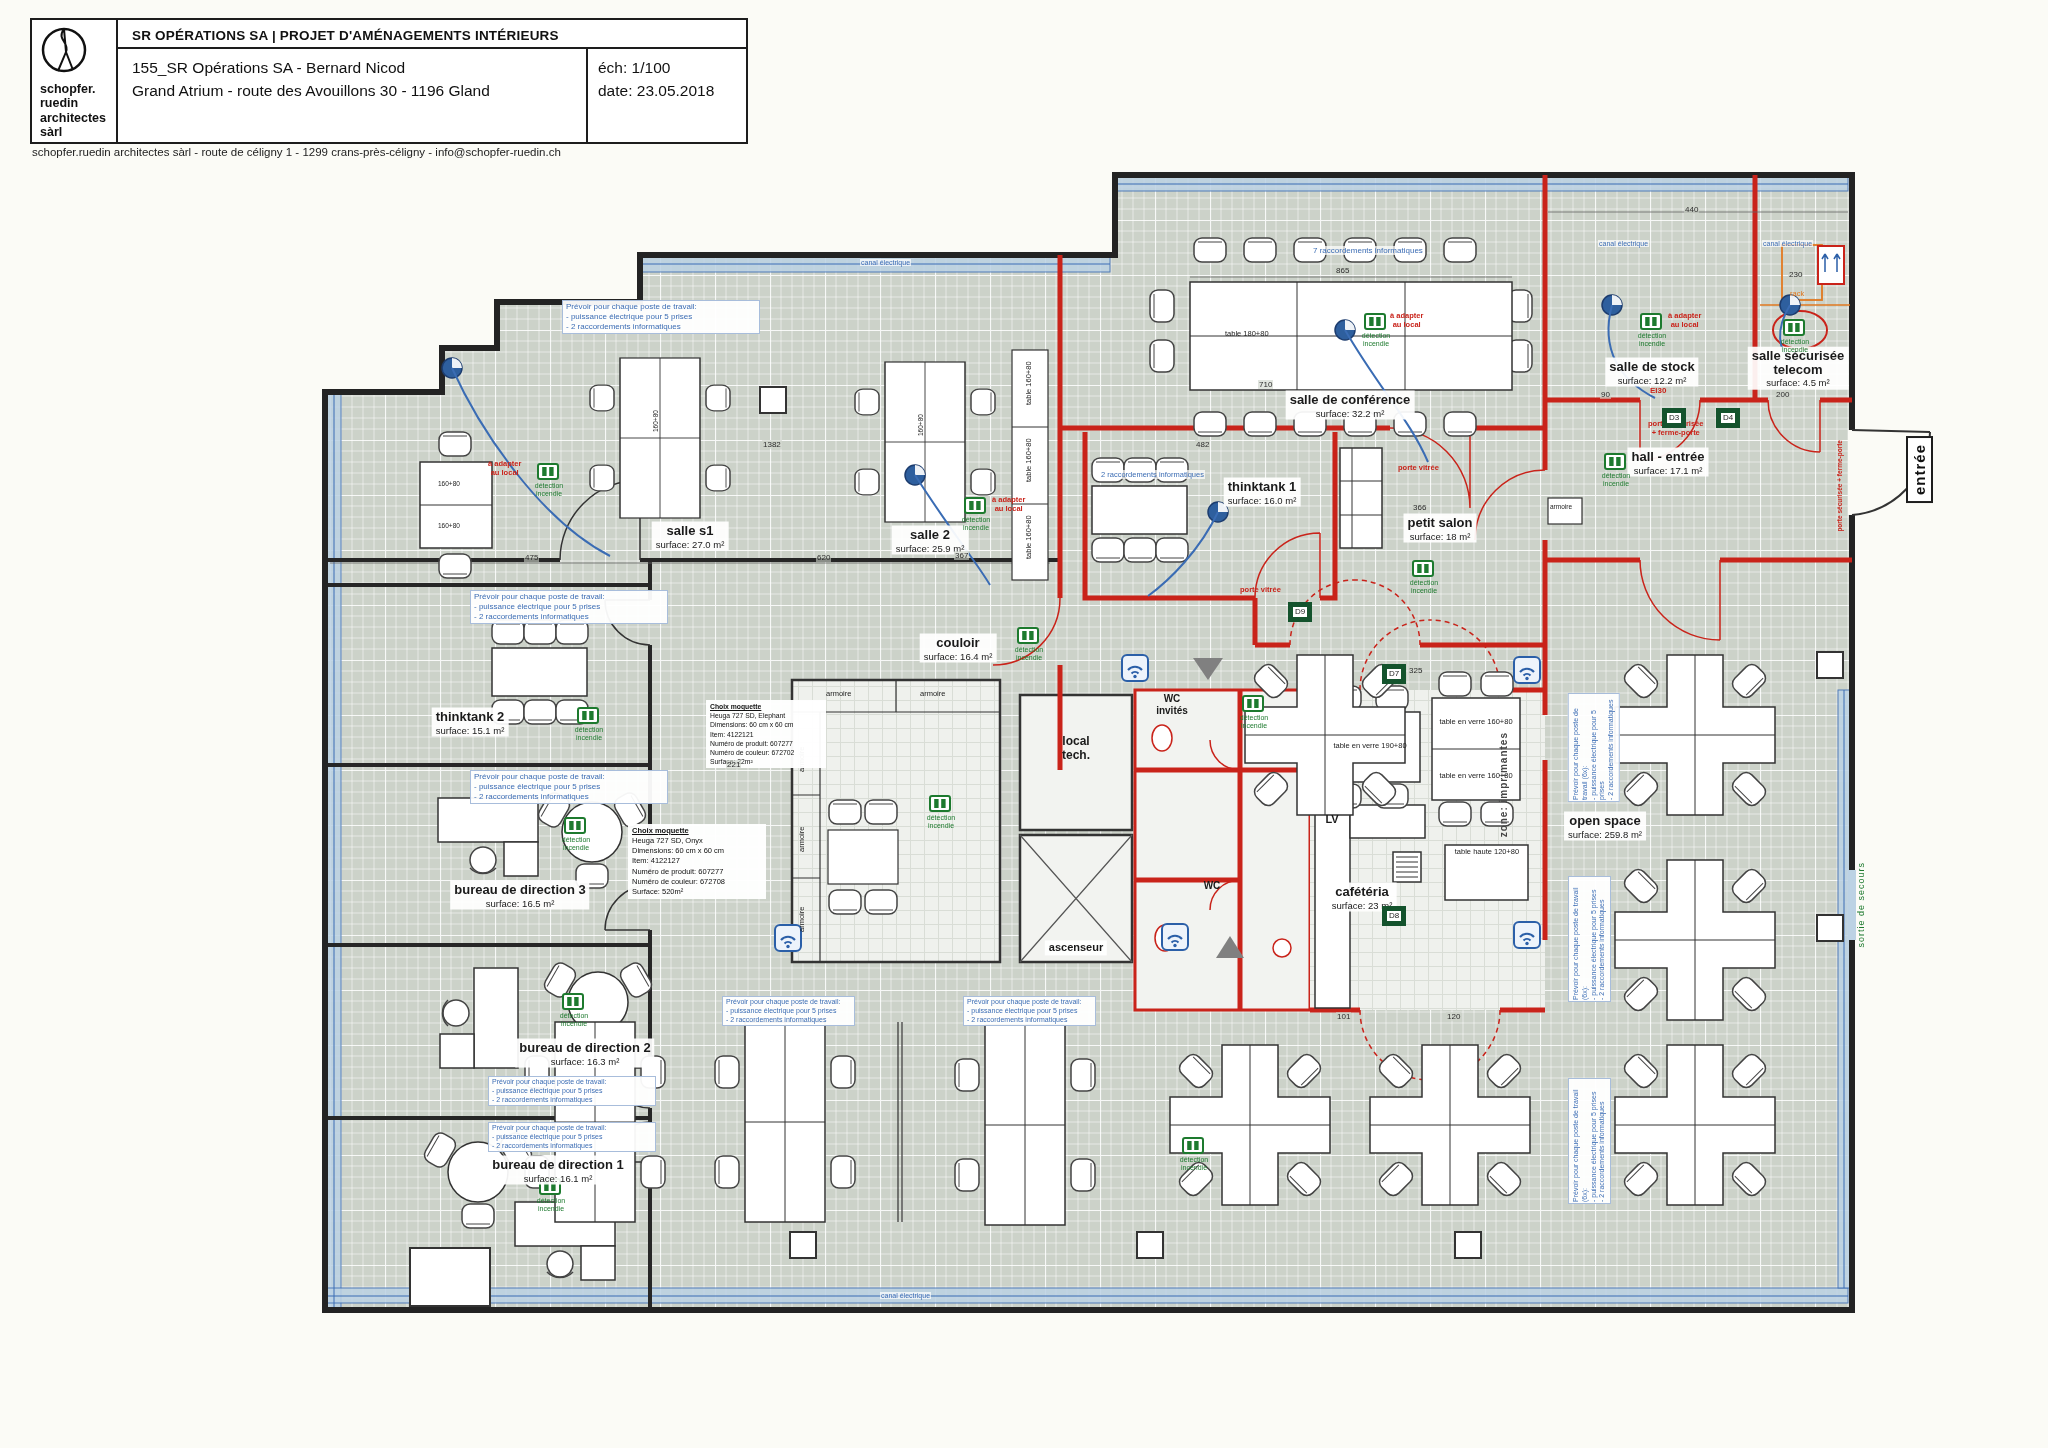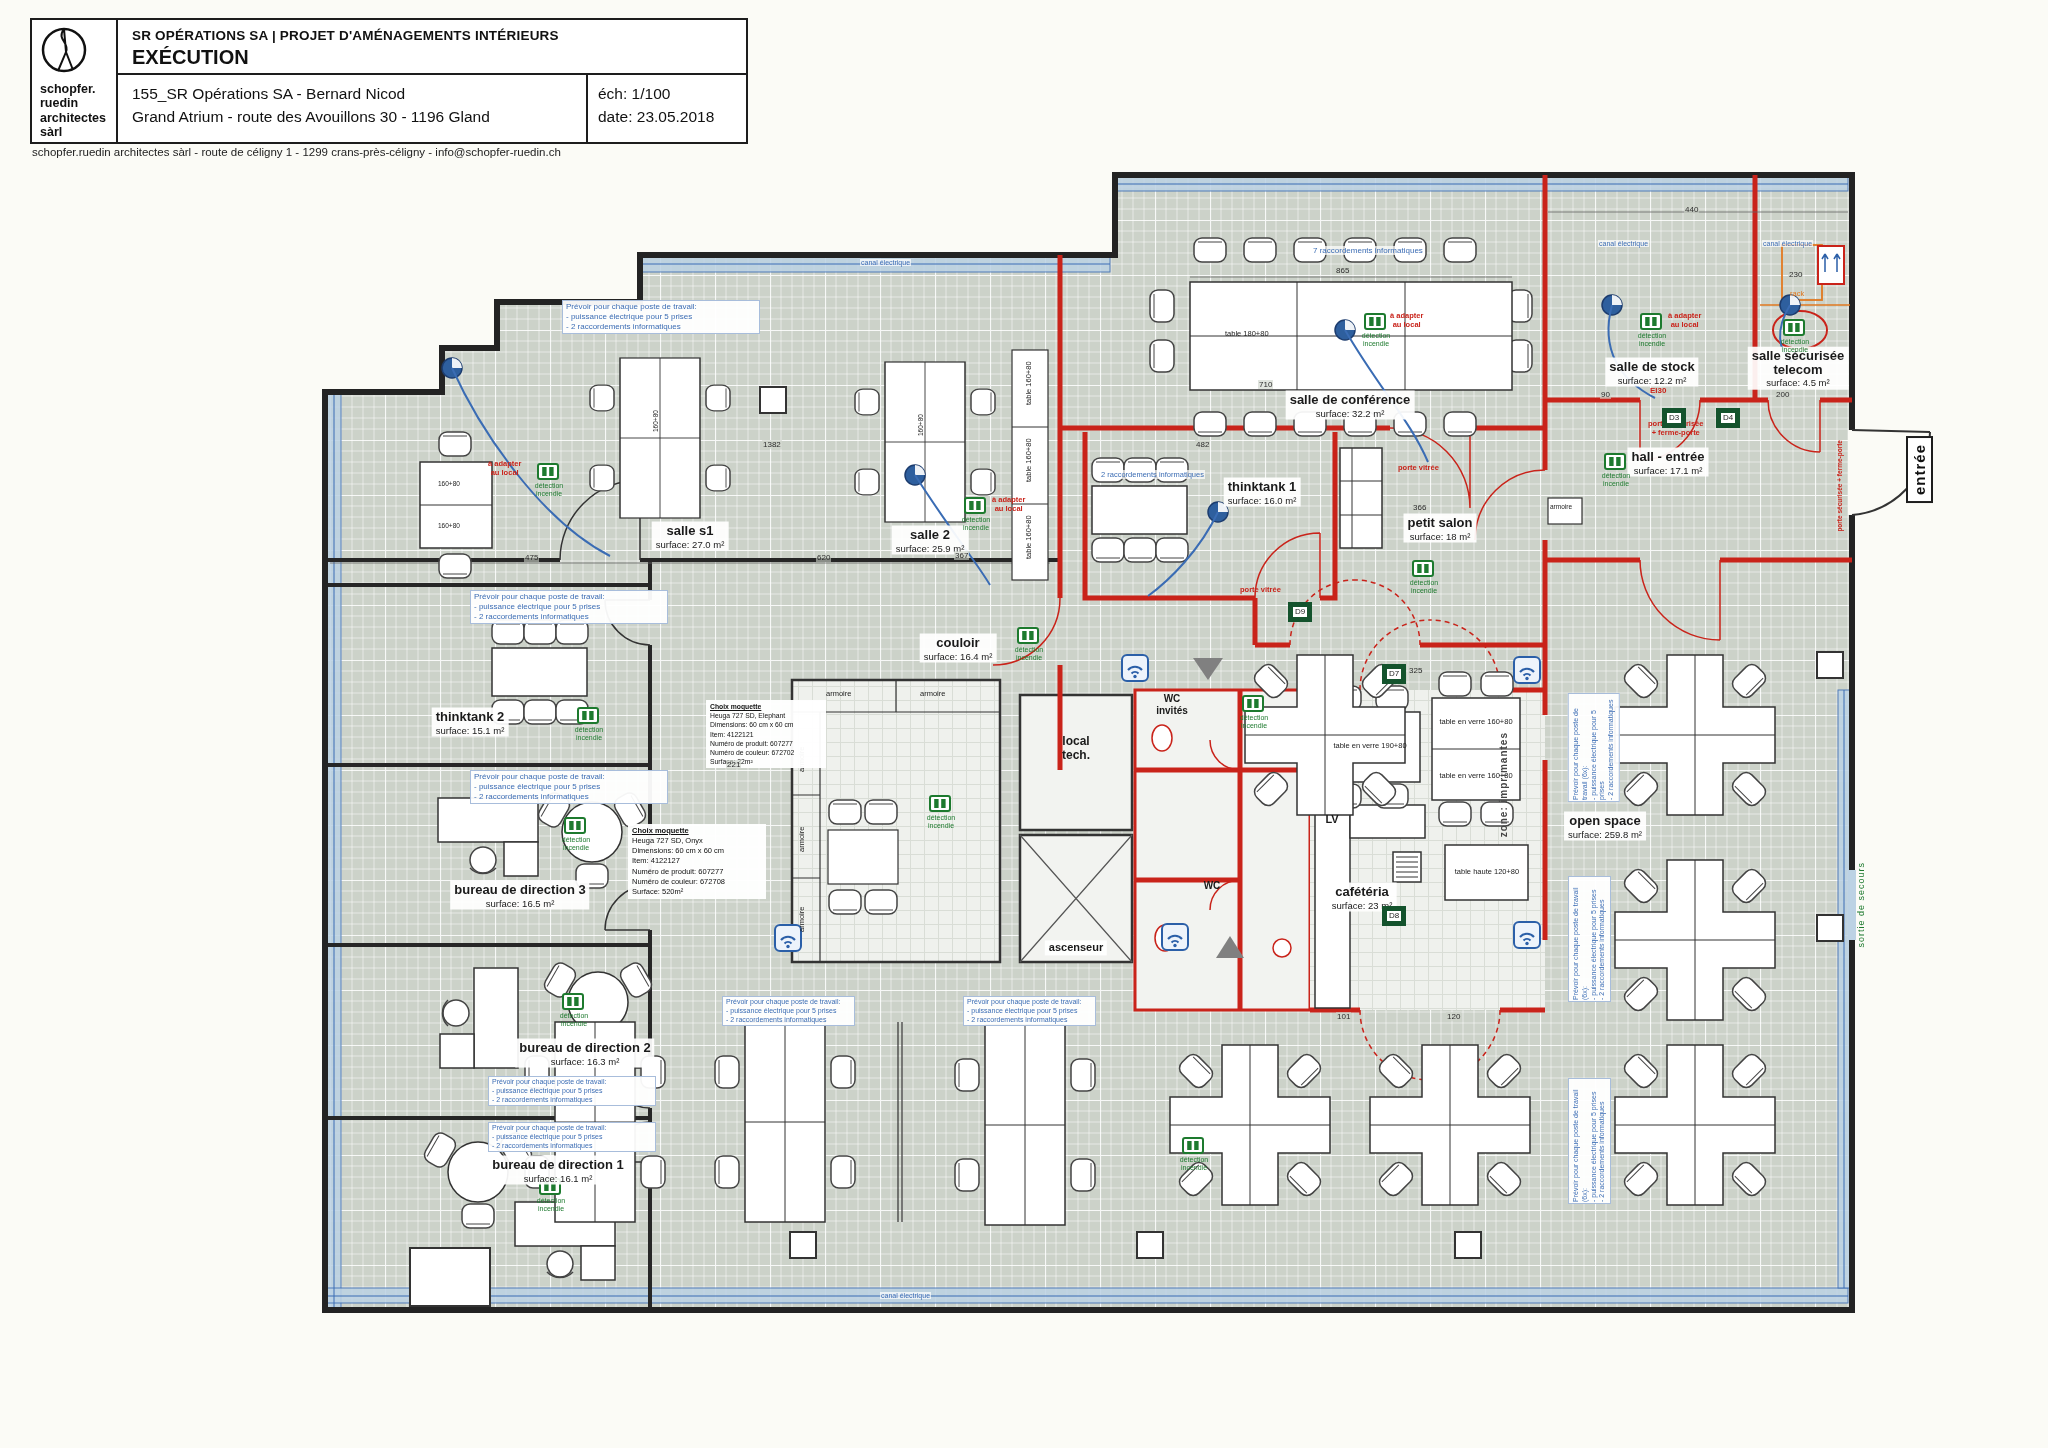--- a/index.html
+++ b/index.html
@@ -376,21 +376,20 @@
     <div class="ltxt">
       <span style="display:block">schopfer.</span>
       <span style="display:block">ruedin</span>
       <span style="display:block">architectes</span>
       <span style="display:block">sàrl</span>
     </div>
   </div>
   <div id="tb-main">
     <div id="tb-r1">
       <div id="tb-title">SR OPÉRATIONS SA | PROJET D'AMÉNAGEMENTS INTÉRIEURS</div>
-      <div id="tb-phase">EXÉCUTION</div>
     </div>
     <div id="tb-r2">
       <div id="tb-info">
         <div>155_SR Opérations SA - Bernard Nicod</div>
         <div>Grand Atrium - route des Avouillons 30 - 1196 Gland</div>
       </div>
       <div id="tb-scale">
         <div>éch: 1/100</div>
         <div>date: 23.05.2018</div>
       </div>
@@ -476,21 +475,21 @@
 <div class="furn rot90" style="left:1025px;top:405px">table 160+80</div>
 <div class="furn rot90" style="left:1025px;top:482px">table 160+80</div>
 <div class="furn rot90" style="left:1025px;top:559px">table 160+80</div>
 <div class="furn" style="left:438px;top:480px;font-size:6.5px">160+80</div>
 <div class="furn" style="left:438px;top:522px;font-size:6.5px">160+80</div>
 <div class="furn rot90" style="left:652px;top:432px;font-size:6.5px">160+80</div>
 <div class="furn rot90" style="left:917px;top:436px;font-size:6.5px">160+80</div>
 <div class="furn" style="left:1330px;top:742px;width:80px">table en verre 190+80</div>
 <div class="furn" style="left:1436px;top:718px;width:80px">table en verre 160+80</div>
 <div class="furn" style="left:1436px;top:772px;width:80px">table en verre 160+80</div>
-<div class="furn" style="left:1448px;top:868px;width:78px">table haute 120+80</div>
+<div class="furn" style="left:1448px;top:848px;width:78px">table haute 120+80</div>
 <div class="furn" style="left:826px;top:690px">armoire</div>
 <div class="furn" style="left:920px;top:690px">armoire</div>
 <div class="furn rot90" style="left:798px;top:772px">armoire</div>
 <div class="furn rot90" style="left:798px;top:852px">armoire</div>
 <div class="furn rot90" style="left:798px;top:932px">armoire</div>
 <div class="furn" style="left:1550px;top:503px;font-size:6.5px">armoire</div>
 <div class="furn orange" style="left:1790px;top:290px">rack</div>
 
 <div class="note" style="left:562px;top:300px;width:190px">
       <span>Prévoir pour chaque poste de travail:</span>

